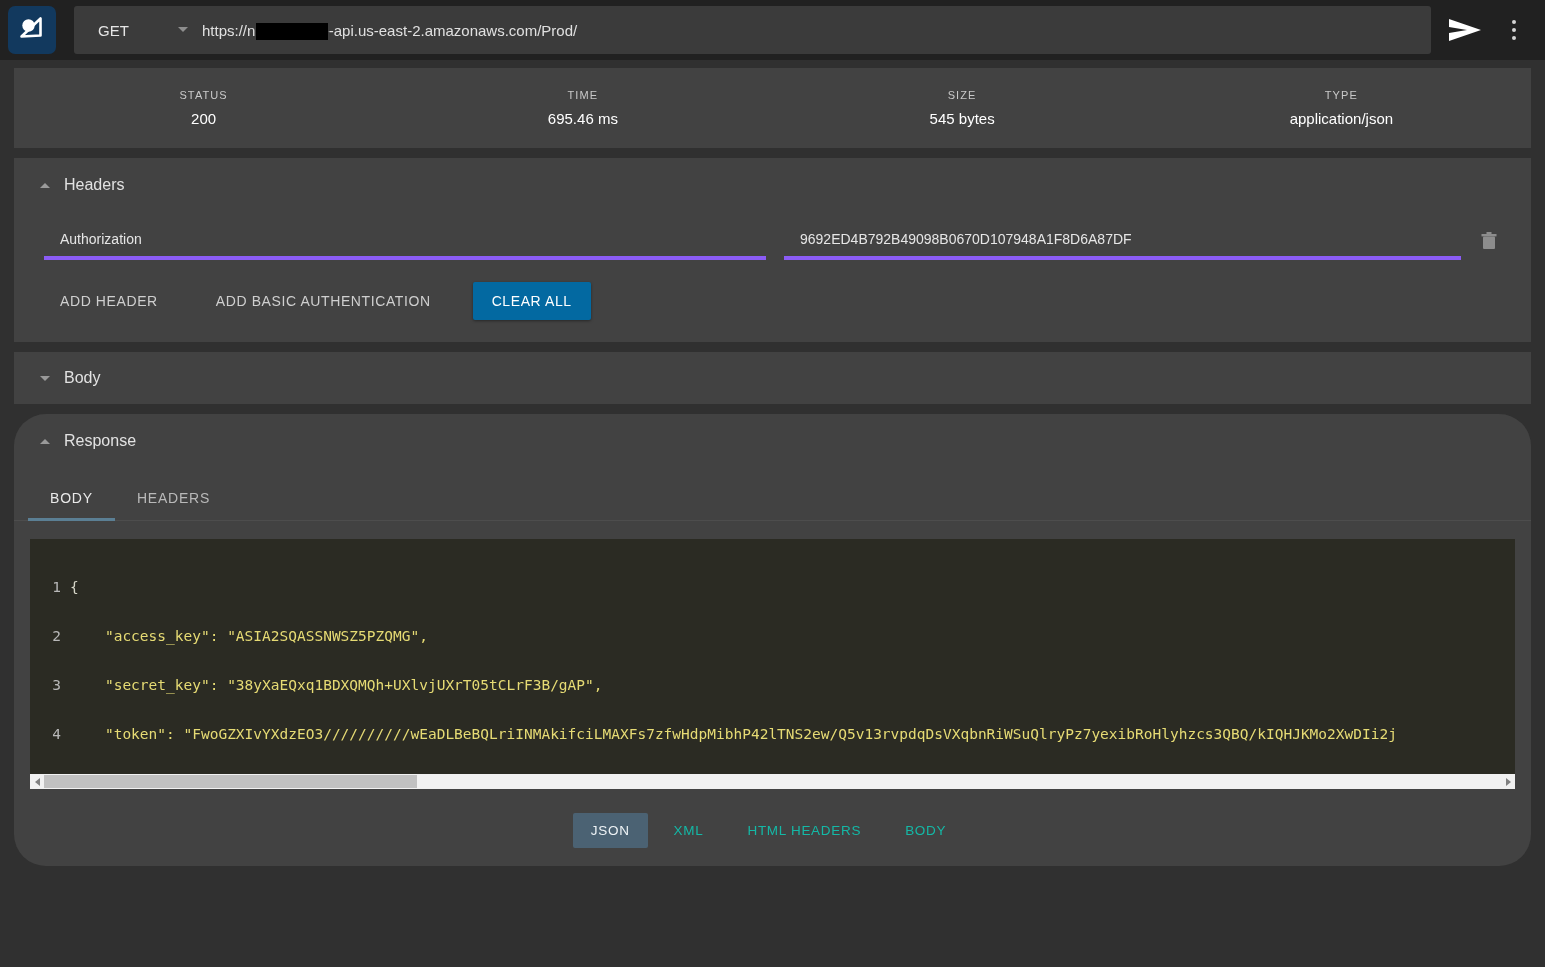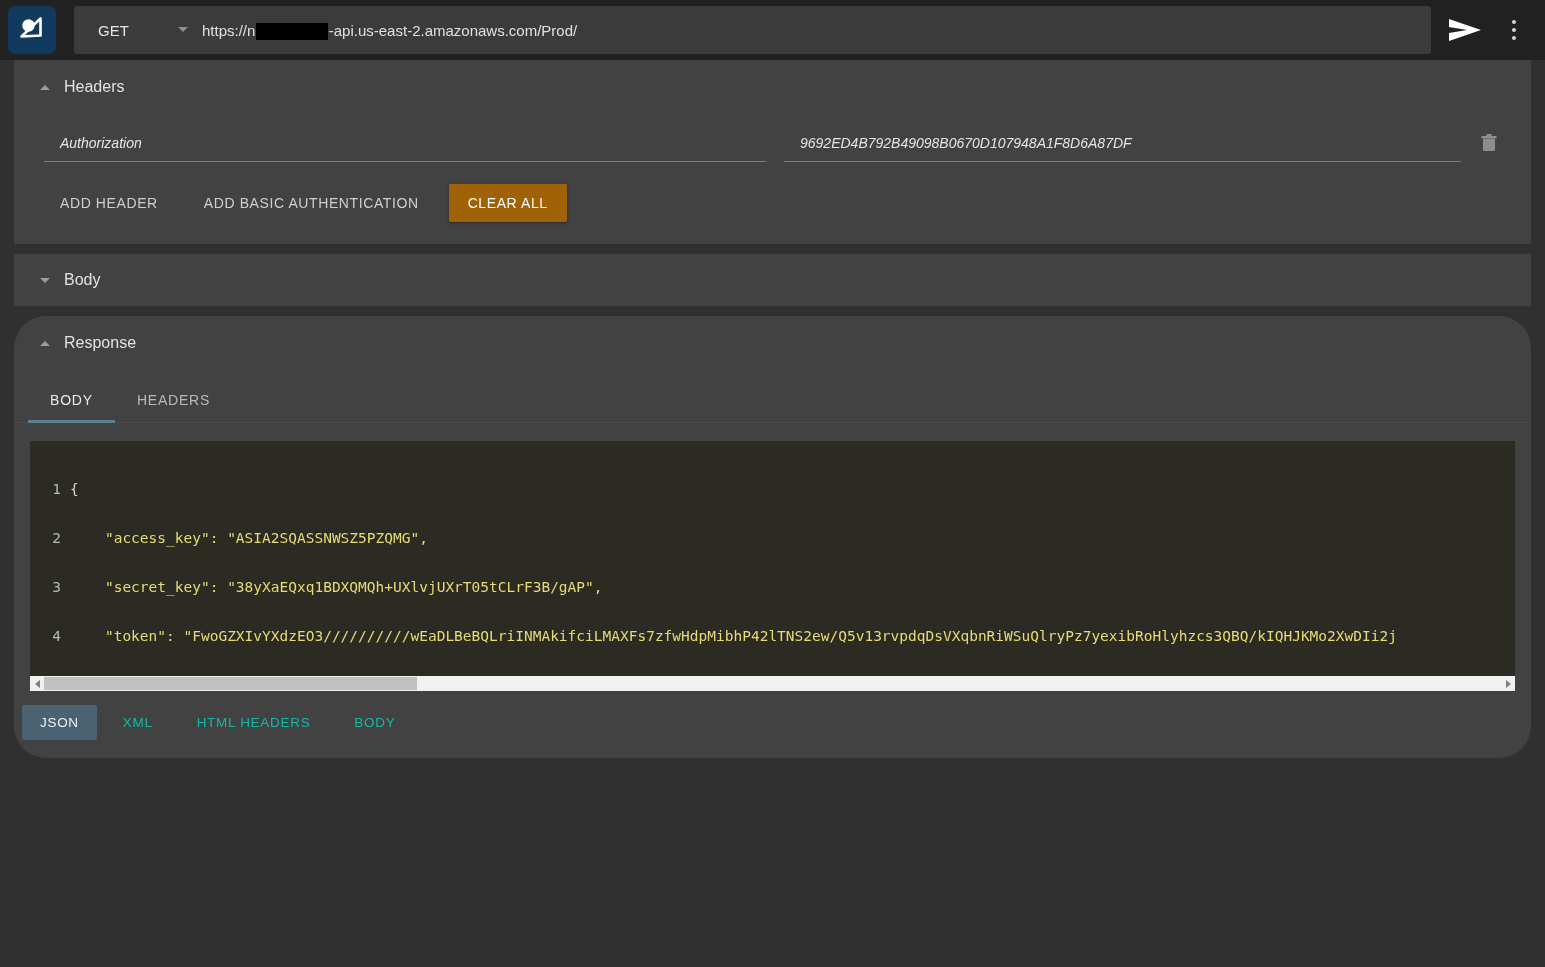--- a/index.html
+++ b/index.html
@@ -121,47 +121,46 @@
   .section-title { color: #e2e2e2; font-size: 16px; }
 
   .hdr-row {
     display: flex;
     align-items: flex-end;
     padding: 0 14px 0 30px;
     height: 52px;
   }
   .hdr-field {
     height: 38px;
-    border-bottom: 1px solid #8b5cf6;
+    border-bottom: 4px solid #8b5cf6;
     display: flex; align-items: center;
     color: #e6e6e6;
     font-size: 14px;
     padding-left: 16px;
-    font-style: italic;
   }
   .hdr-name { width: 722px; margin-right: 18px; }
   .hdr-val { flex: 1 1 auto; }
   .del-btn {
     width: 56px; height: 38px;
     display: flex; align-items: center; justify-content: center;
   }
   .btn-row {
     display: flex; align-items: center;
     padding: 22px 0 22px 30px;
-    gap: 0;
+    gap: 12px;
   }
   .flatbtn {
     color: #cfcfcf;
     font-size: 14px;
     letter-spacing: 0.6px;
     padding: 10px 16px;
     margin-right: 14px;
   }
   .redbtn {
-    background: #a16207;
+    background: #0369a1;
     color: #fff;
     font-size: 14px;
     letter-spacing: 0.6px;
     padding: 11px 19px;
     border-radius: 2px;
     box-shadow: 0 1px 3px rgba(0,0,0,.4);
   }
 
   .body-card { height: 52px; display: flex; align-items: center; }
   .body-card .section-head { padding: 0 0 0 26px; }
@@ -239,23 +238,23 @@
   .hscroll .track { flex: 1 1 auto; height: 15px; position: relative; }
   .hscroll .thumb {
     position: absolute;
     left: 0; top: 1px;
     width: 373px; height: 13px;
     background: #c1c1c1;
   }
 
   .fmtbar {
     display: flex;
-    justify-content: flex-start;
-    align-items: center;
-    padding: 14px 16px 0 0;
+    justify-content: center;
+    align-items: center;
+    padding: 24px 16px 0 0;
   }
   .fmt {
     color: #14b8a6;
     font-size: 13.5px;
     letter-spacing: 0.7px;
     padding: 10px 18px;
     border-radius: 2px;
     margin-left: 8px;
   }
   .fmt.active { background: #4b6273; color: #eef3f6; }
@@ -284,20 +283,38 @@
         <path d="M4 3 L36 14 L4 25 L4 17 L22 14 L4 11 Z" fill="#ffffff"></path>
       </svg>
     </div>
     <div class="kebab">
       <i></i>
       <i></i>
       <i></i>
     </div>
   </div>
 
+  <div class="card stats">
+    <div class="stat">
+      <div class="k">STATUS</div>
+      <div class="v">200</div>
+    </div>
+    <div class="stat">
+      <div class="k">TIME</div>
+      <div class="v">695.46 ms</div>
+    </div>
+    <div class="stat">
+      <div class="k">SIZE</div>
+      <div class="v">545 bytes</div>
+    </div>
+    <div class="stat">
+      <div class="k">TYPE</div>
+      <div class="v">application/json</div>
+    </div>
+  </div>
 
   <div class="card">
     <div class="section-head">
       <span class="chev up"></span>
       <span class="section-title">Headers</span>
     </div>
 
     <div class="hdr-row">
       <div class="hdr-field hdr-name">Authorization</div>
       <div class="hdr-field hdr-val">9692ED4B792B49098B0670D107948A1F8D6A87DF</div>

